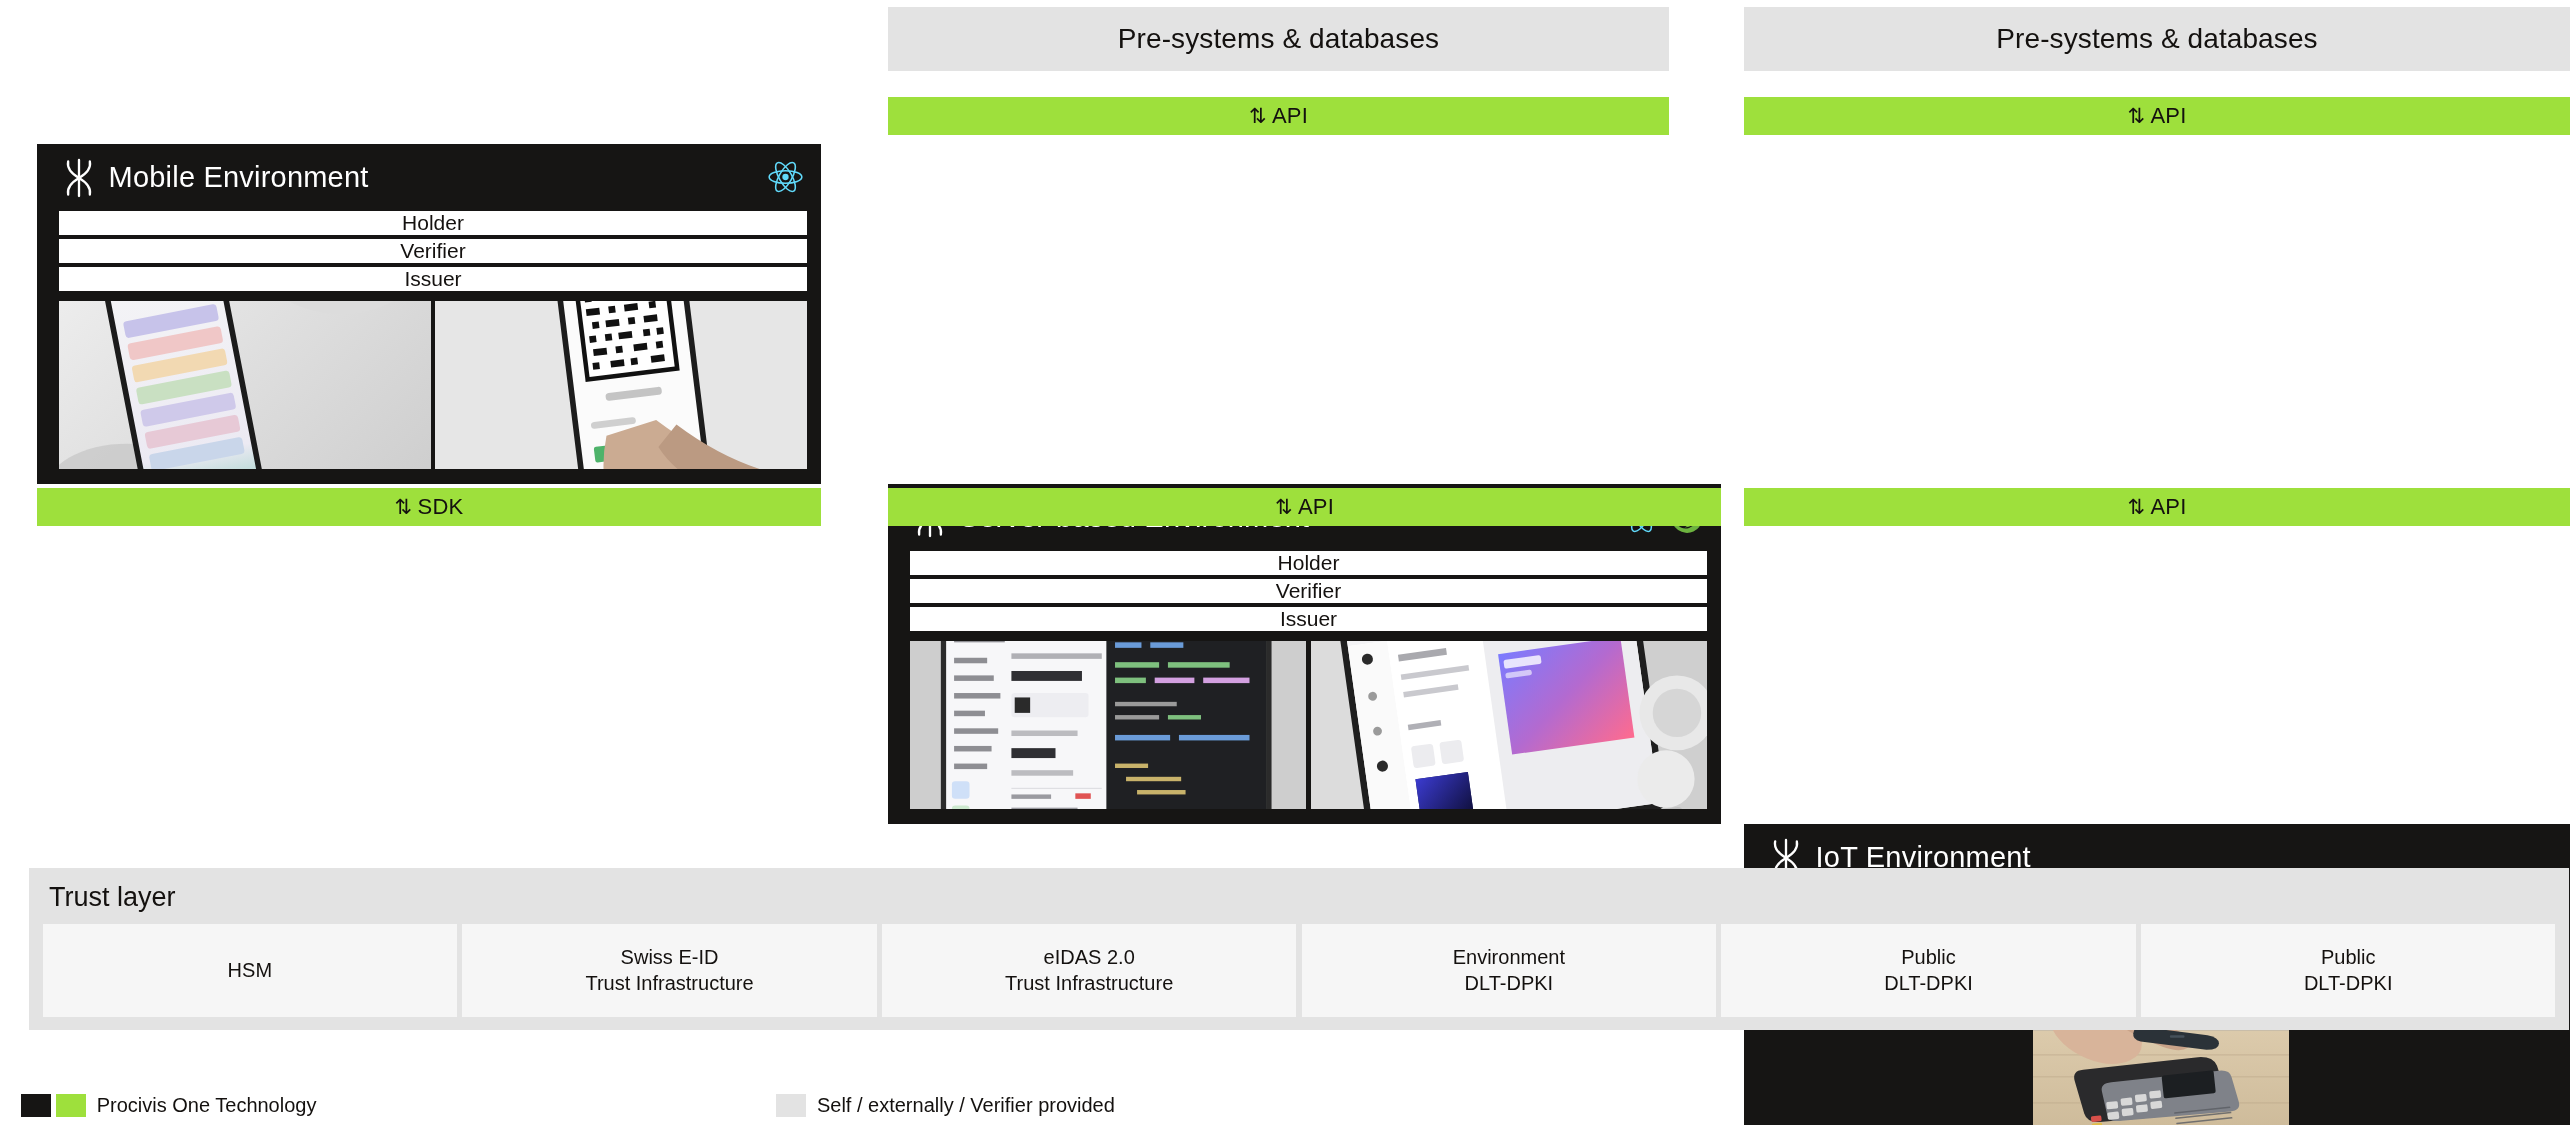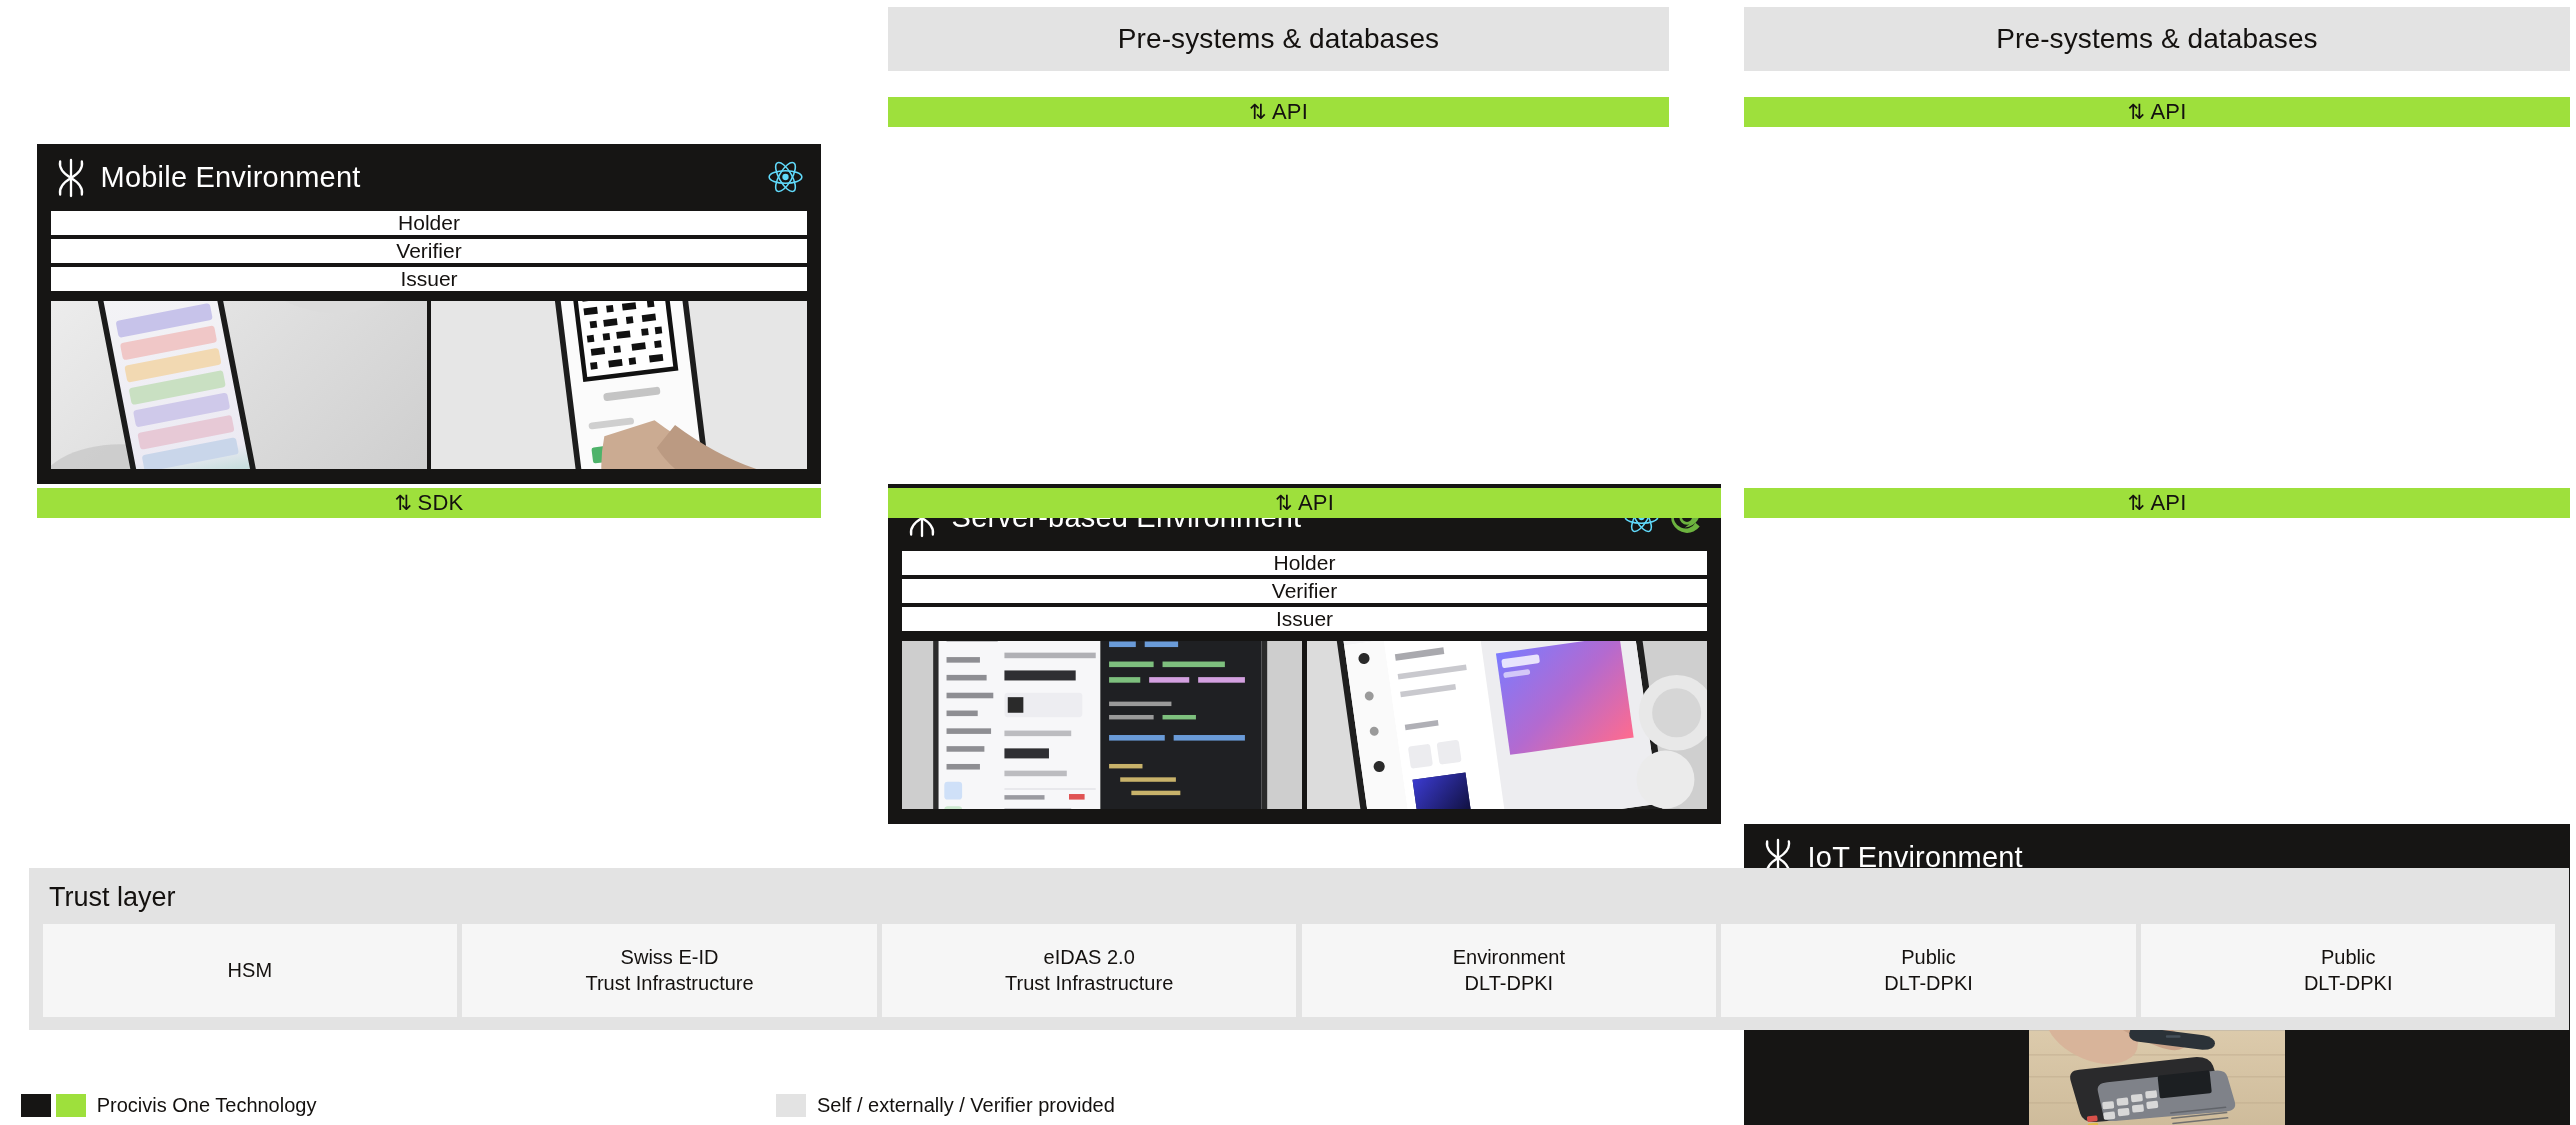--- a/index.html
+++ b/index.html
@@ -30,38 +30,39 @@
   }
   .presys-band .label {
     font-size: 28px;
     color: #14110f;
     letter-spacing: 0.1px;
   }
 
   
   .greenbar {
     background: #9ee03c;
-    height: 30px;
+    height: 38px;
     display: flex;
     align-items: center;
     justify-content: center;
   }
   .greenbar .label {
     font-size: 22px;
     color: #14110f;
     font-weight: 400;
     letter-spacing: 0.2px;
     white-space: nowrap;
   }
   .arrows { margin-right: 5.2px; font-size: 21px; line-height: 1; }
 
   
   .env {
     background: #161514;
     position: relative;
+    padding-left: 8px;
   }
   .env-head {
     height: 67px;
     display: flex;
     align-items: center;
     padding-left: 18px;
     padding-right: 15.7px;
   }
   .env-title {
     font-size: 29px;

